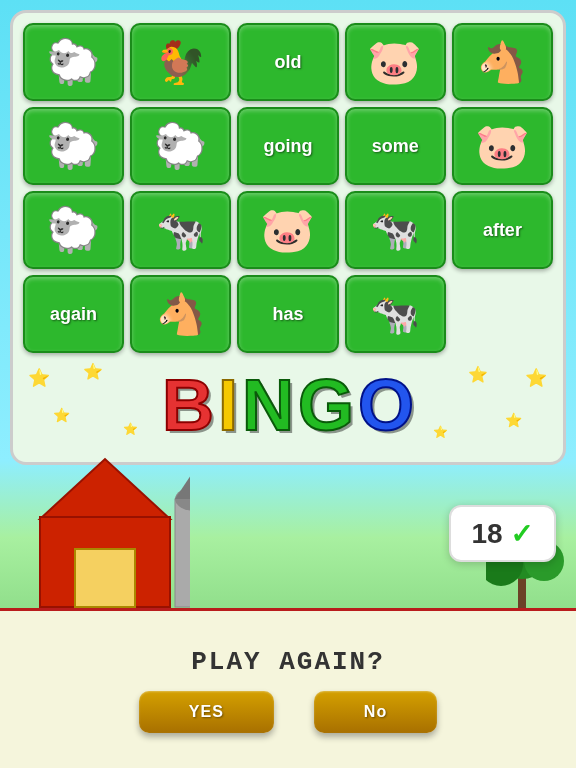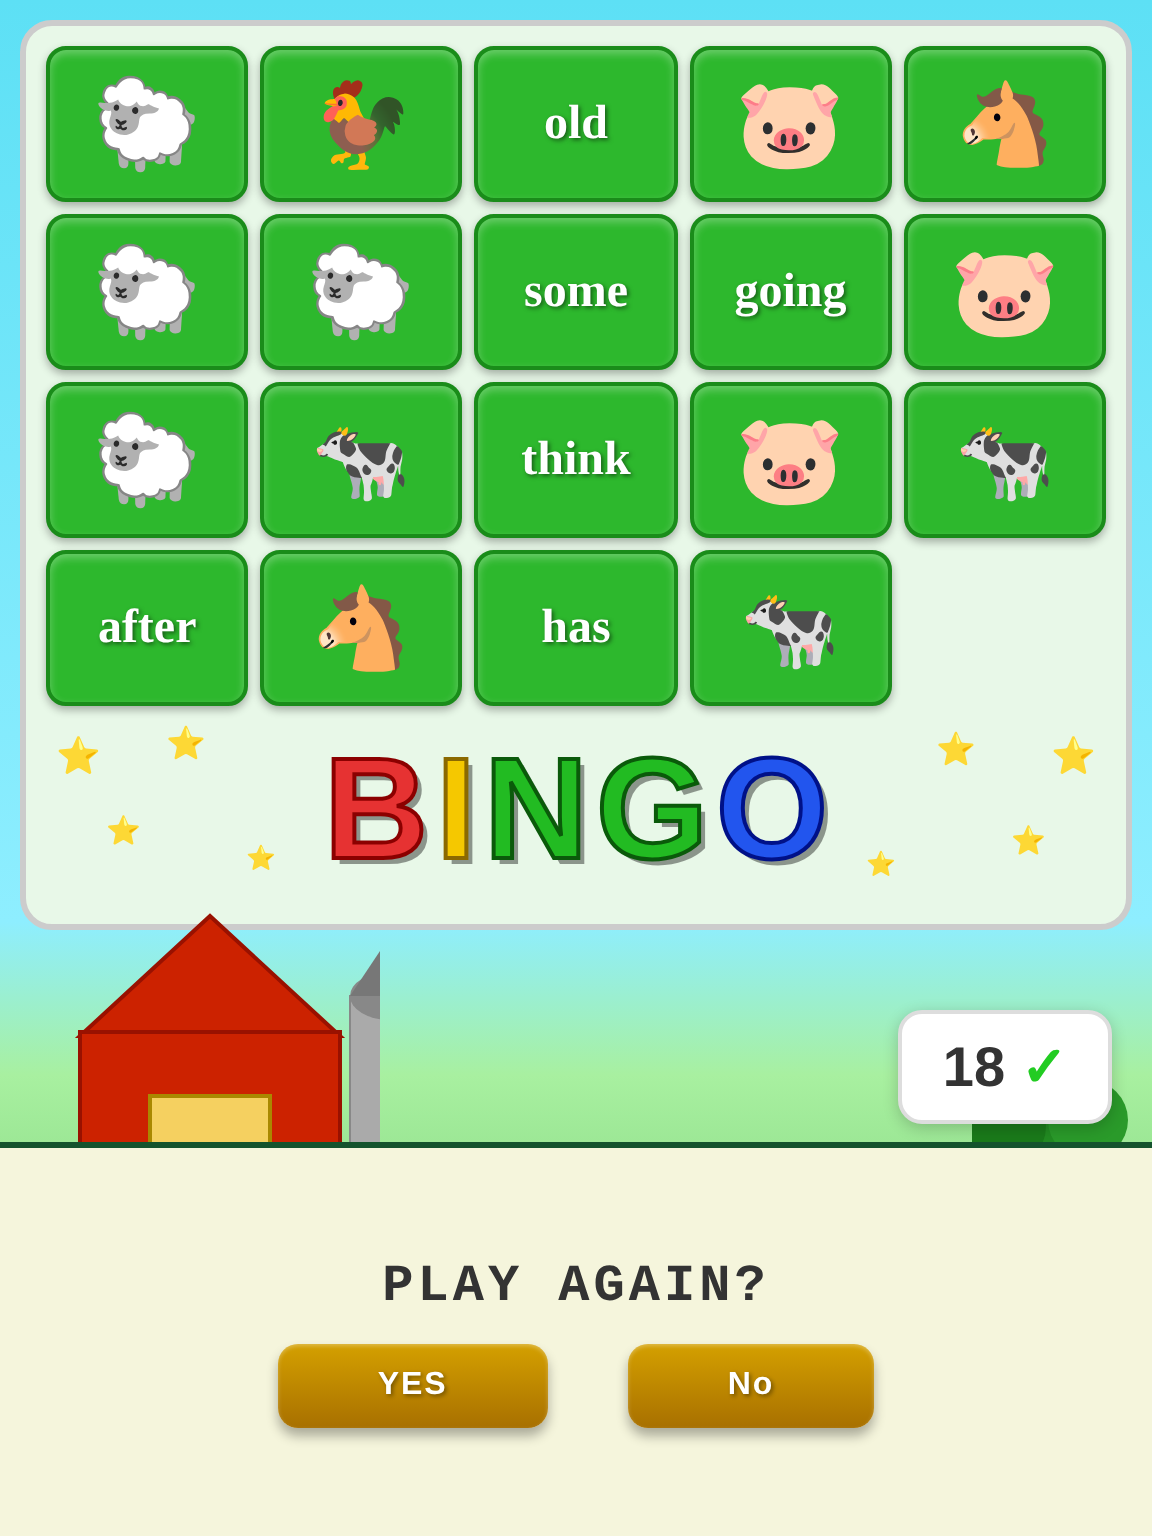--- a/index.html
+++ b/index.html
@@ -48,24 +48,24 @@
       align-items: center;
       justify-content: center;
       border: 2px solid #1a8c1a;
       box-shadow: inset 0 2px 4px rgba(255,255,255,0.3), 0 2px 4px rgba(0,0,0,0.3);
       cursor: pointer;
       position: relative;
     }
 
     .cell-text {
       color: white;
-      font-size: 24px;
+      font-size: 18px;
       font-weight: bold;
       text-shadow: 1px 1px 2px rgba(0,0,0,0.5);
-      font-family: Liberation Serif, serif;
+      font-family: Liberation Sans, sans-serif;
     }
 
     .bingo-letter {
       font-size: 72px;
       font-weight: 900;
       font-family: 'Arial Black', Arial, sans-serif;
       text-shadow: 3px 3px 0px rgba(0,0,0,0.4);
       line-height: 1;
       display: inline-block;
     }
@@ -105,23 +105,23 @@
       color: #ee2222;
       font-size: 28px;
       font-weight: bold;
     }
 
     
     .dialog-overlay {
       position: absolute;
       bottom: 0;
       left: 0; right: 0;
-      height: 197px;
+      height: 160px;
       background: #f5f5dc;
-      border-top: 3px solid #14532d;
+      border-top: 3px solid #b91c1c;
       z-index: 20;
       display: flex;
       flex-direction: column;
       align-items: center;
       justify-content: center;
       gap: 14px;
     }
 
     .dialog-title {
       font-size: 26px;
@@ -186,47 +186,47 @@
       <span style="font-size:40px;">🐴</span>
     </div>
 
     <div class="cell">
       <span style="font-size:44px;">🐑</span>
     </div>
     <div class="cell">
       <span style="font-size:44px;">🐑</span>
     </div>
     <div class="cell">
+      <span class="cell-text">going</span>
+    </div>
+    <div class="cell">
       <span class="cell-text">some</span>
     </div>
     <div class="cell">
-      <span class="cell-text">going</span>
-    </div>
-    <div class="cell">
       <span style="font-size:44px;">🐷</span>
     </div>
 
     <div class="cell">
       <span style="font-size:44px;">🐑</span>
     </div>
     <div class="cell">
       <span style="font-size:40px;">🐄</span>
     </div>
     <div class="cell">
-      <span class="cell-text">think</span>
-    </div>
-    <div class="cell">
       <span style="font-size:44px;">🐷</span>
     </div>
     <div class="cell">
       <span style="font-size:40px;">🐄</span>
     </div>
 
     <div class="cell">
       <span class="cell-text">after</span>
+    </div>
+    <div class="cell">
+      <span class="cell-text">again</span>
     </div>
     <div class="cell">
       <span style="font-size:40px;">🐴</span>
     </div>
     <div class="cell">
       <span class="cell-text">has</span>
     </div>
     <div class="cell">
       <span style="font-size:40px;">🐄</span>
     </div>

